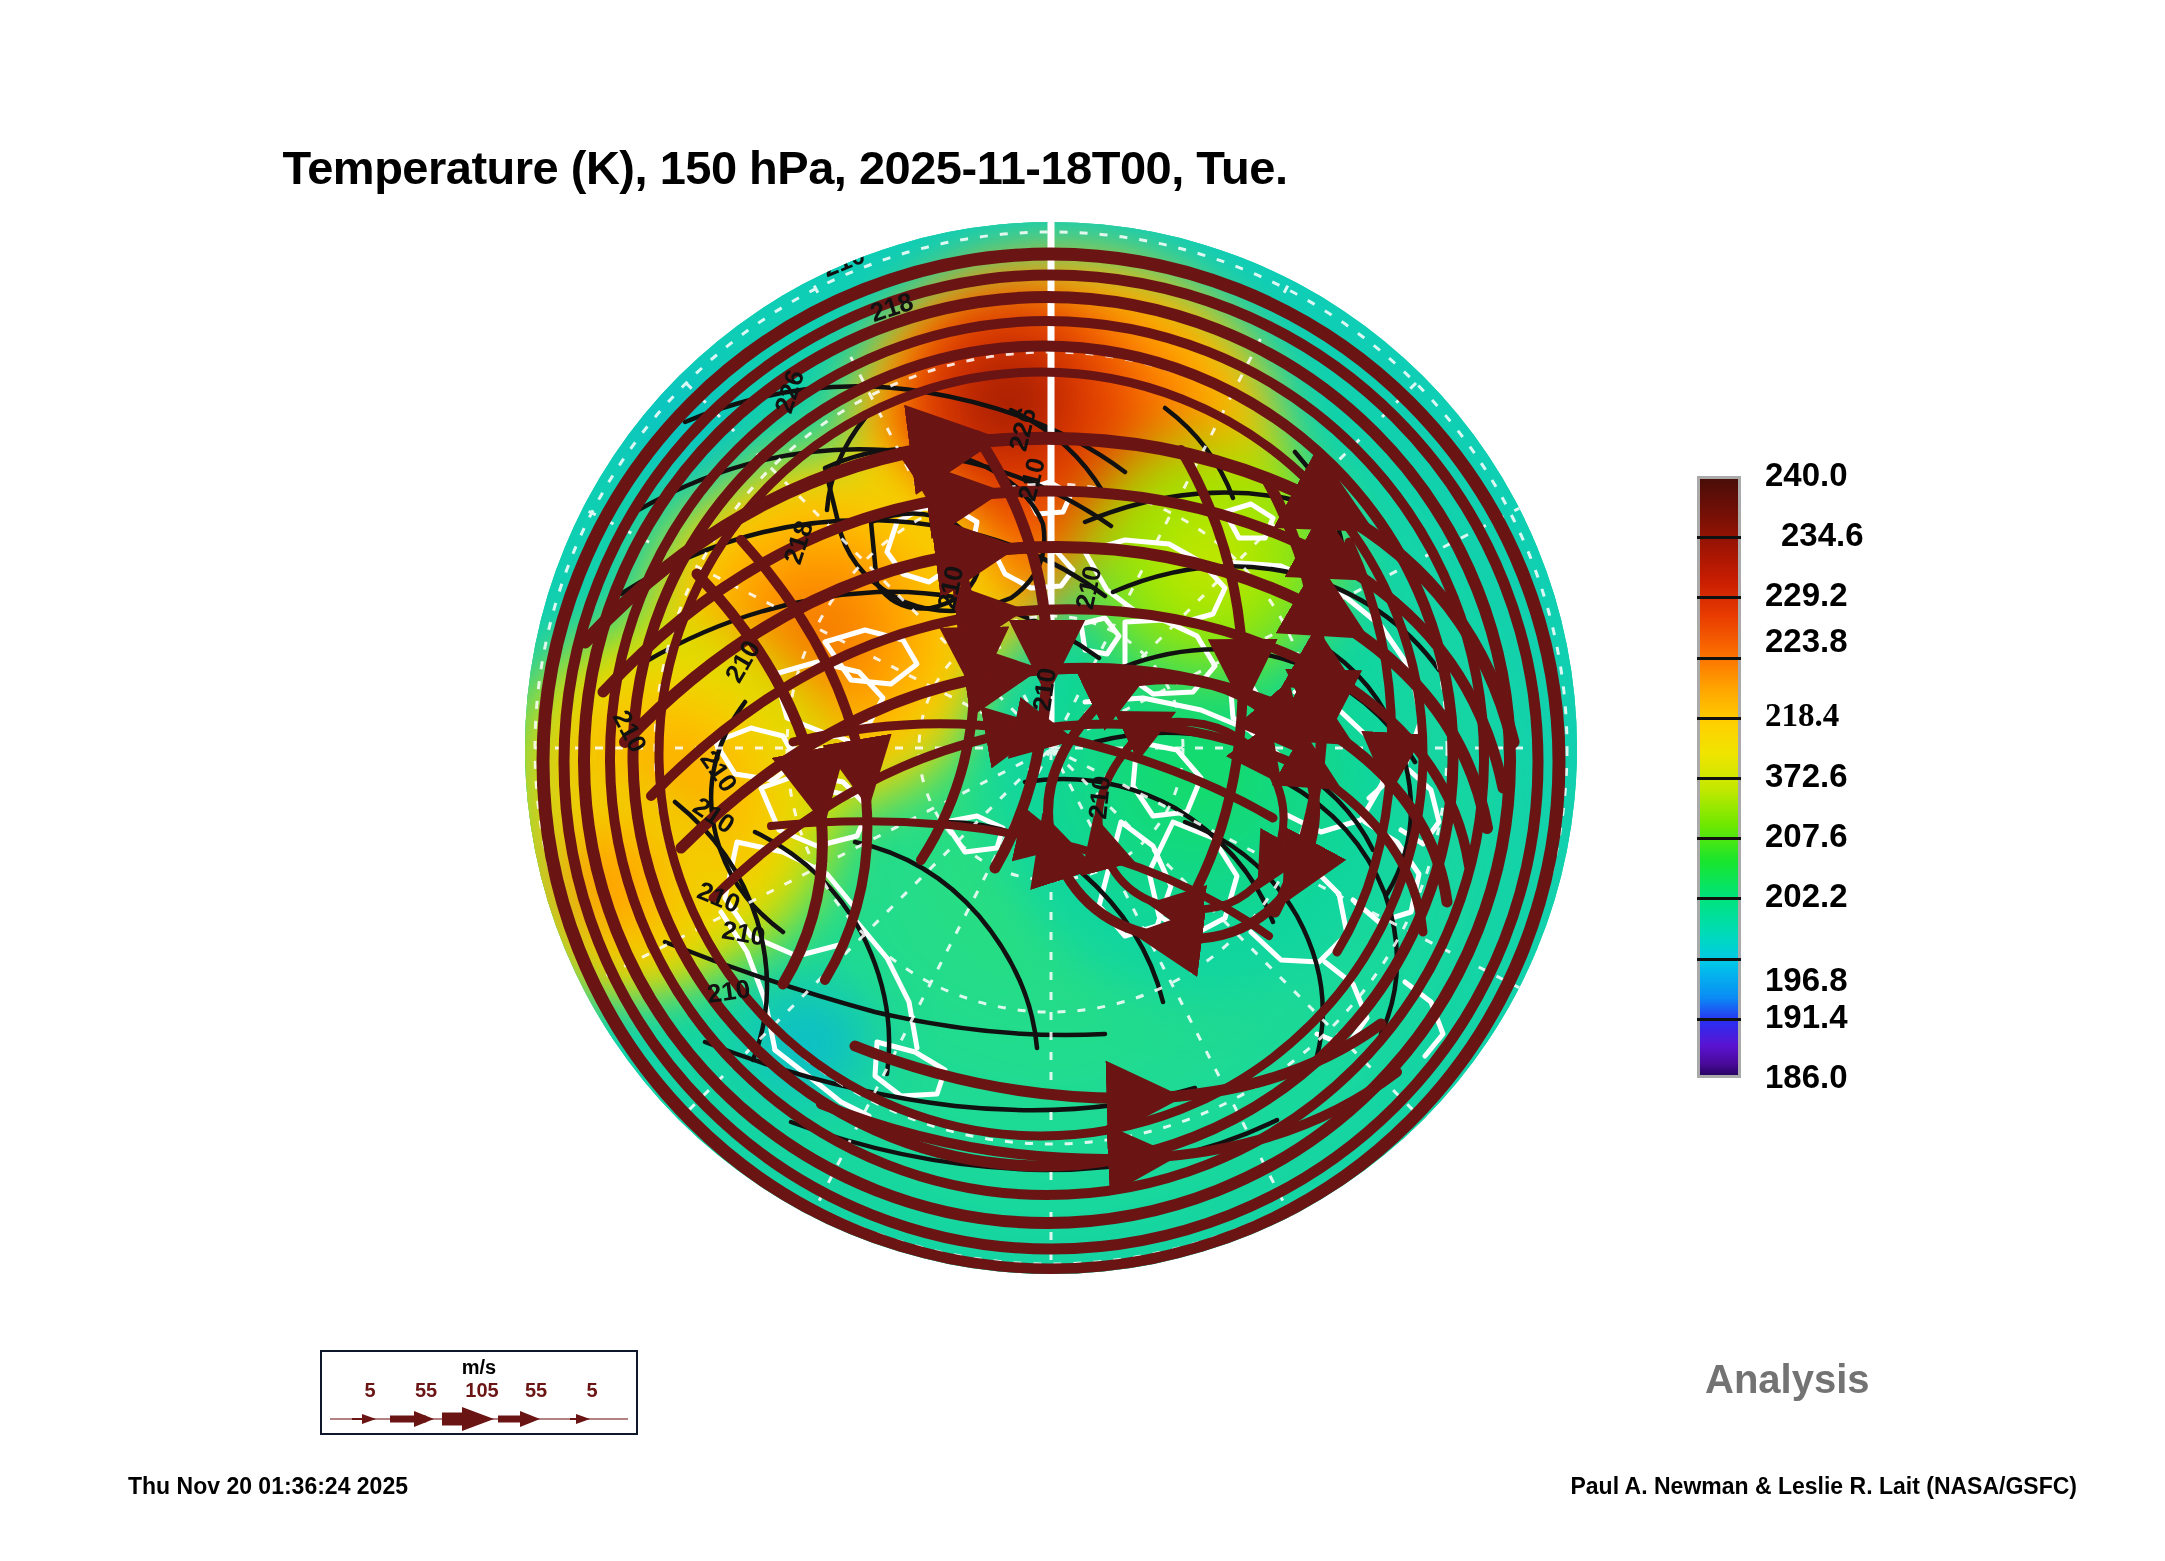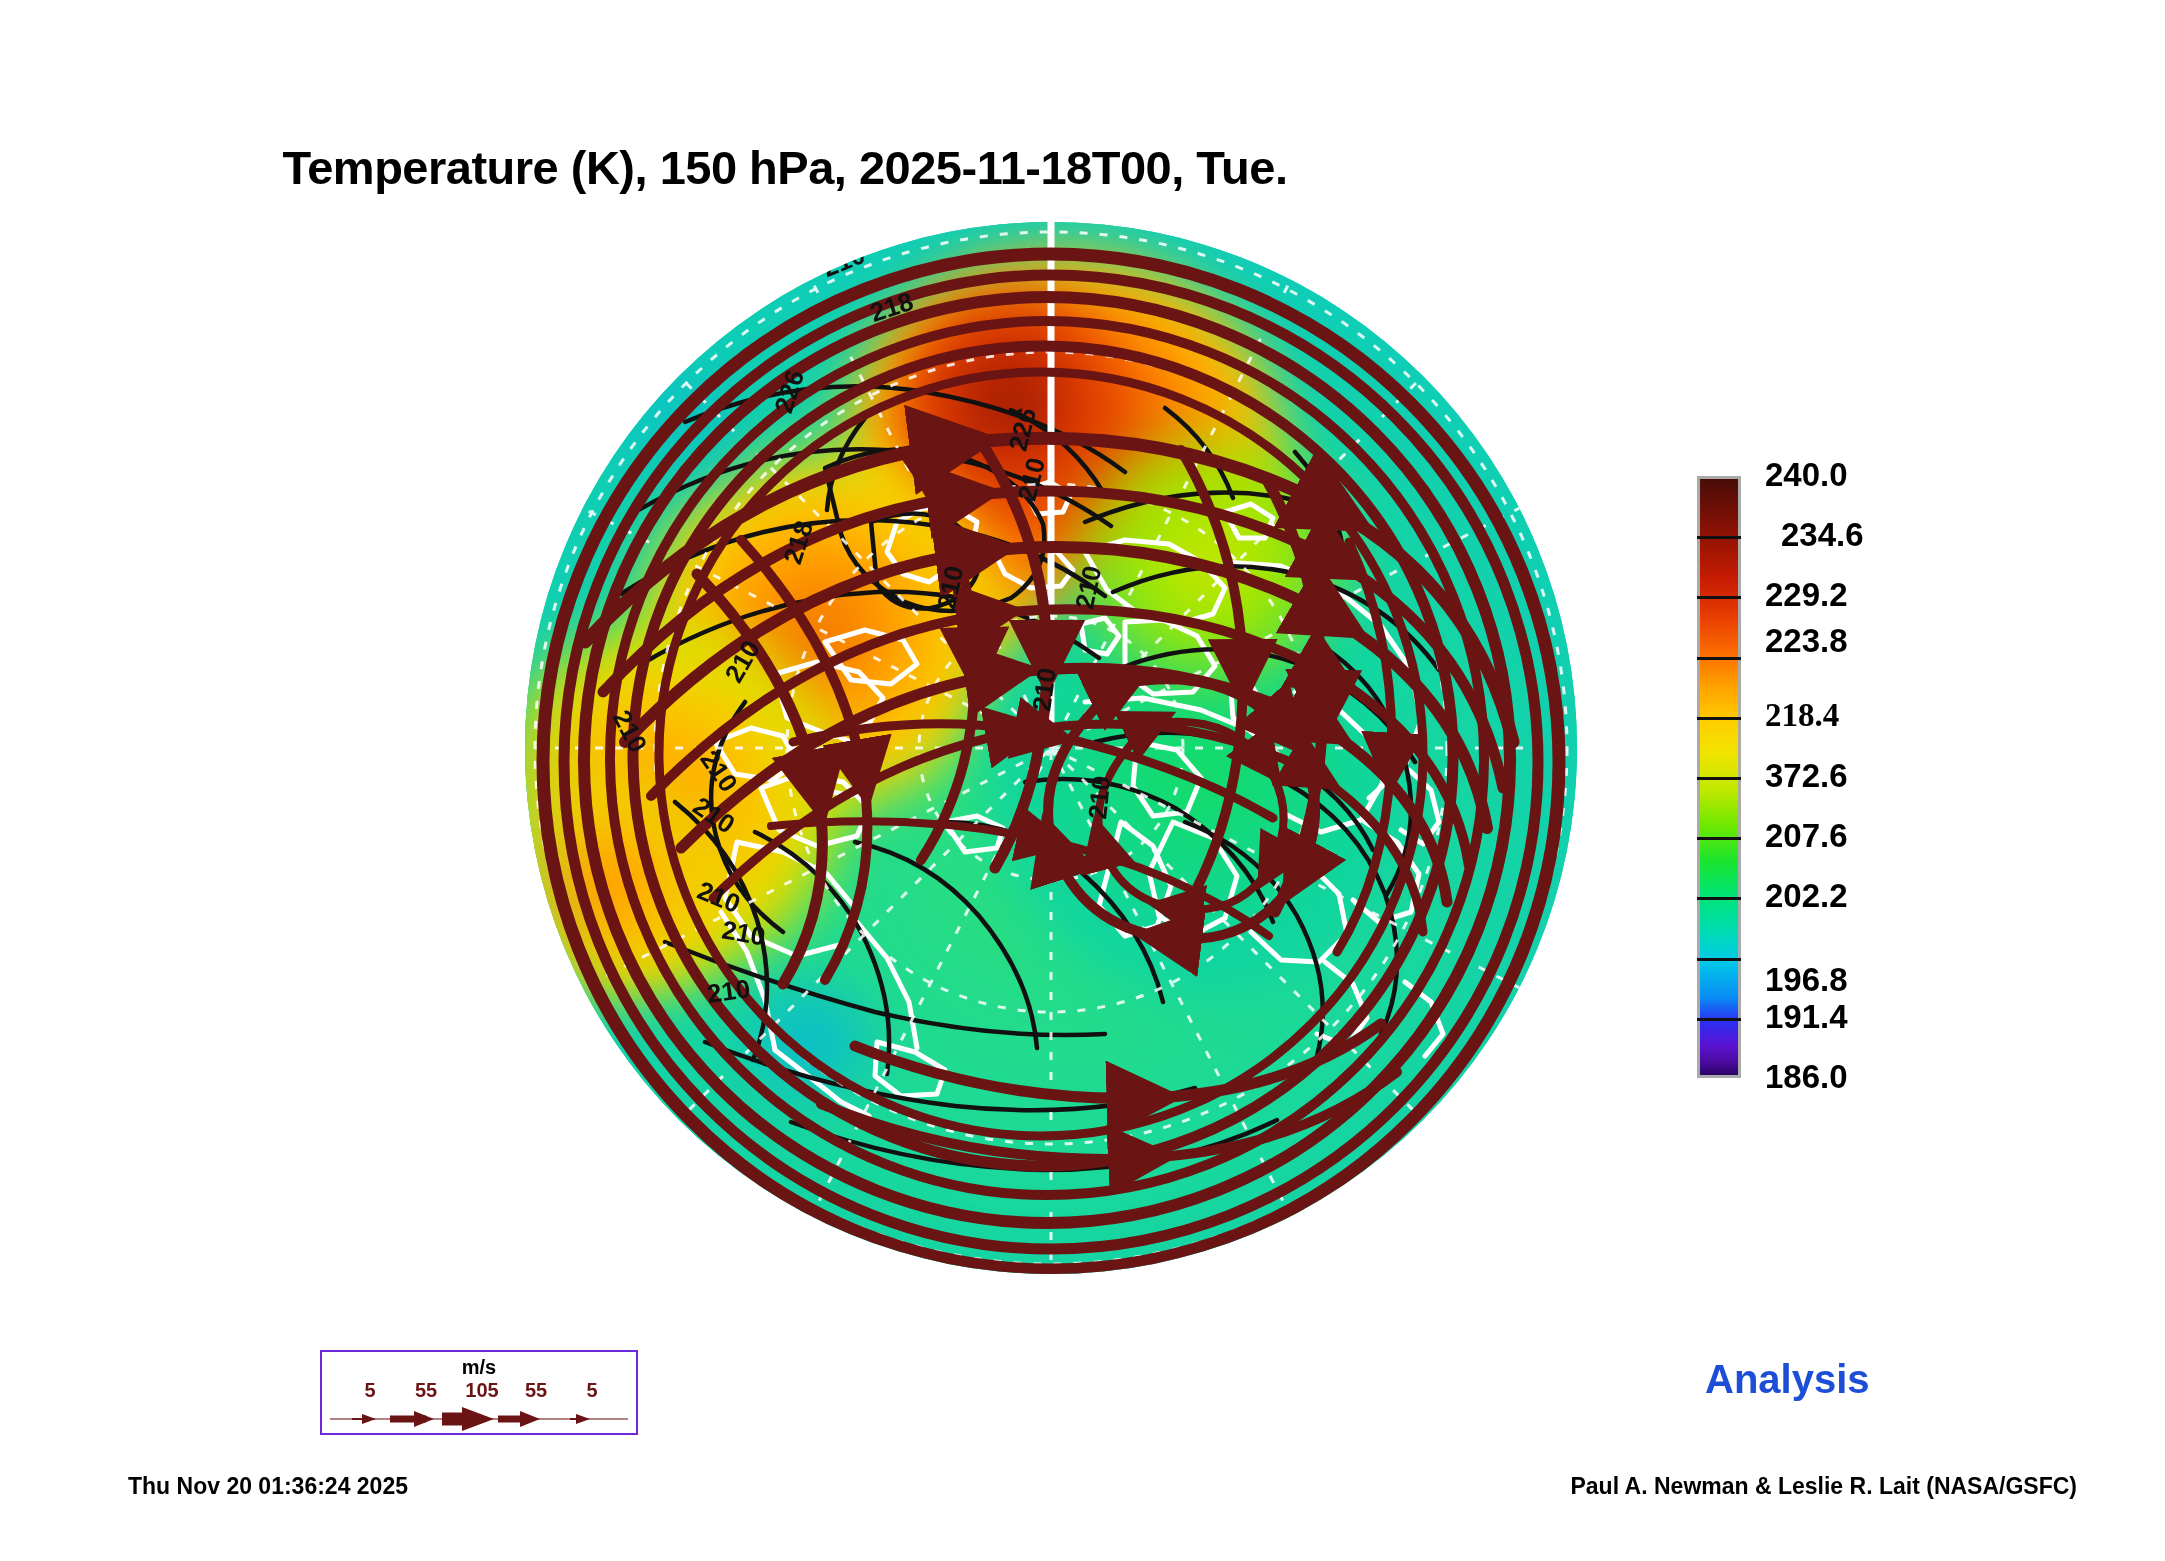--- a/index.html
+++ b/index.html
@@ -123,21 +123,21 @@
     font-family: "Liberation Sans", sans-serif;
   }
 
   
   #wind-legend {
     position: absolute;
     left: 320px;
     top: 1350px;
     width: 318px;
     height: 85px;
-    border: 2px solid #6d28d9;
+    border: 2px solid #0f172a;
     box-sizing: border-box;
     background: #ffffff;
   }
   #wind-units {
     position: absolute;
     left: 0; right: 0;
     top: 4px;
     text-align: center;
     font-size: 20px;
     font-weight: bold;
@@ -153,21 +153,21 @@
     transform: translateX(-50%);
   }
 
   
   #analysis-label {
     position: absolute;
     left: 1705px;
     top: 1357px;
     font-size: 40px;
     font-weight: bold;
-    color: #1d4ed8;
+    color: #737373;
   }
   #timestamp {
     position: absolute;
     left: 128px;
     top: 1473px;
     font-size: 23px;
     font-weight: bold;
     color: #000;
   }
   #credit {

